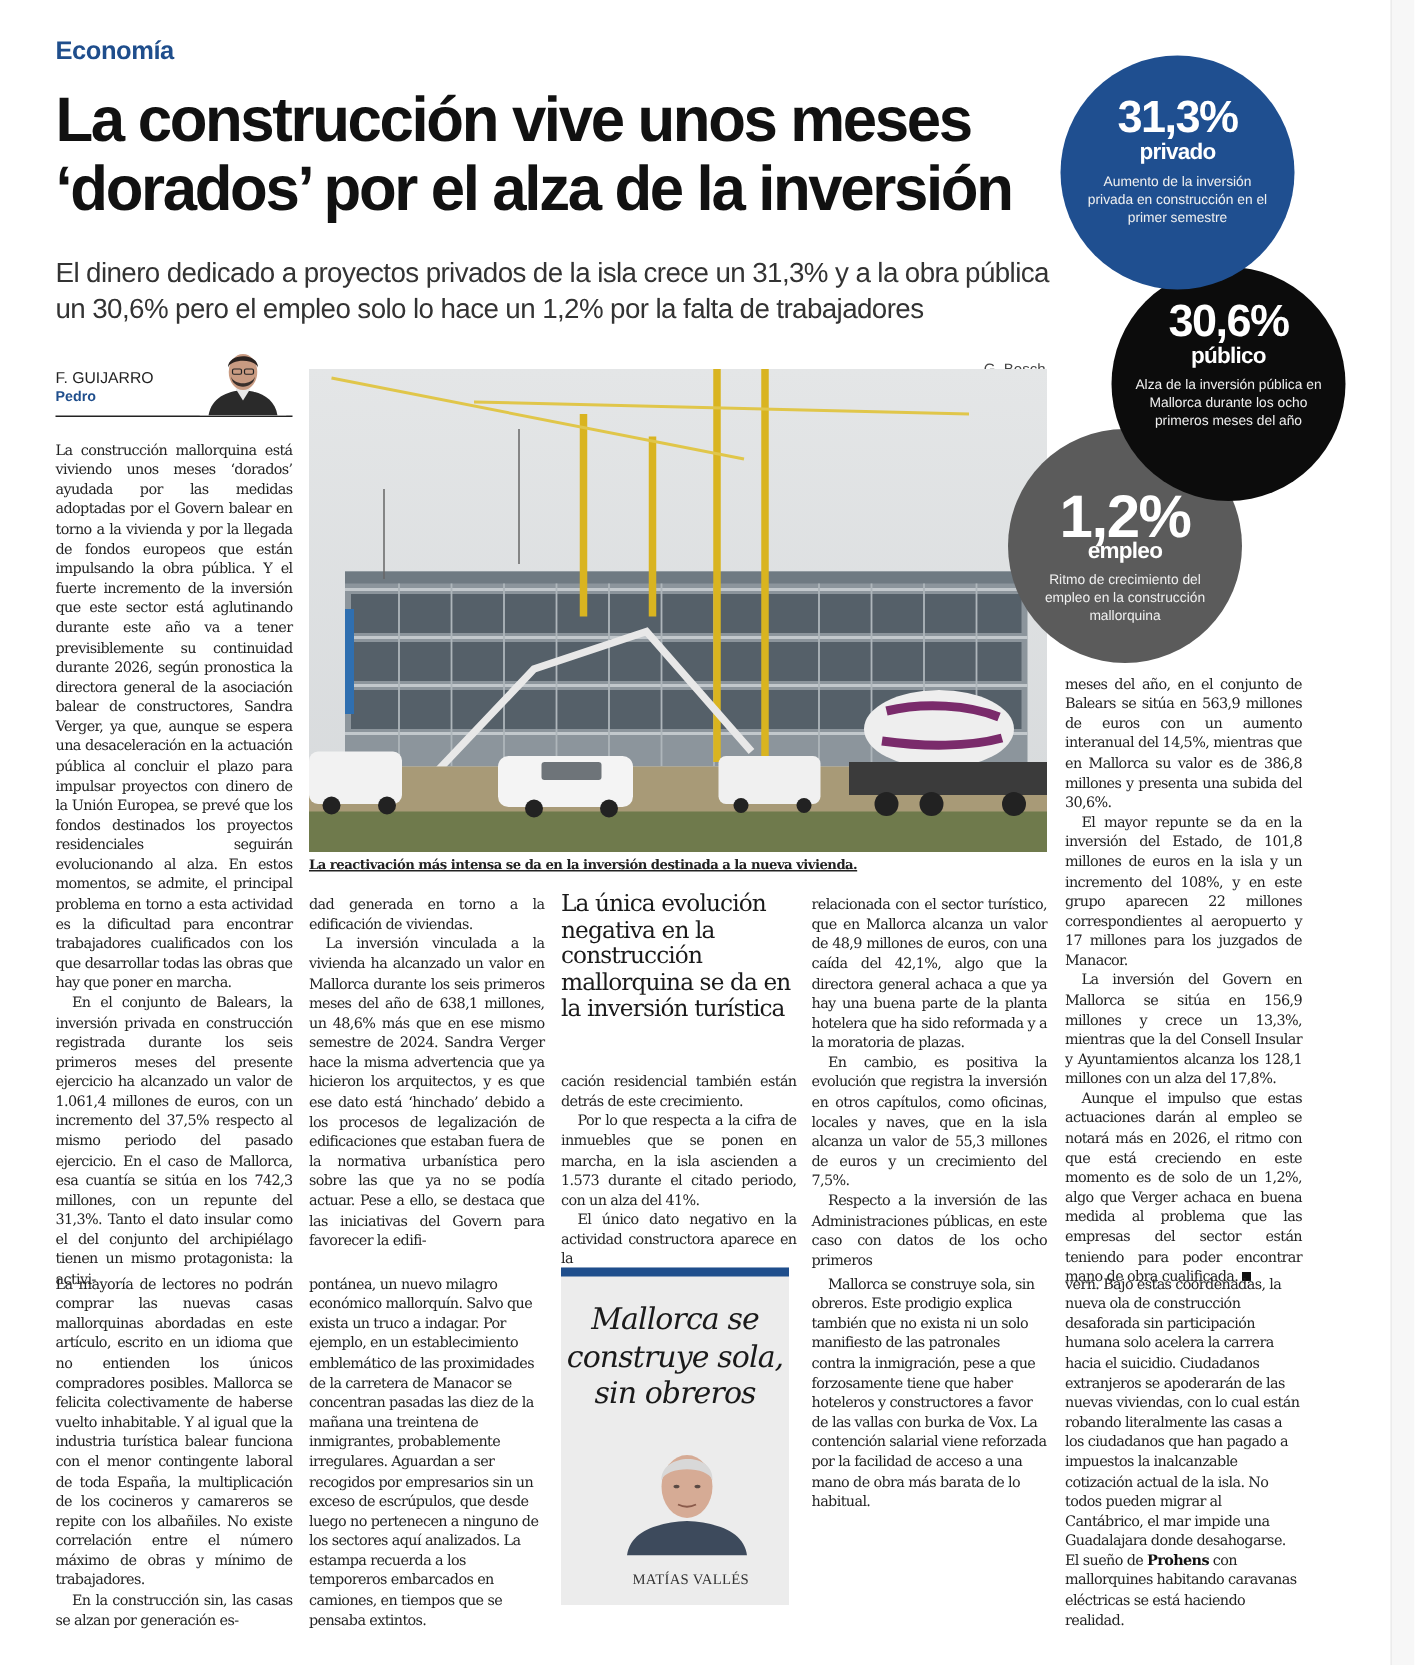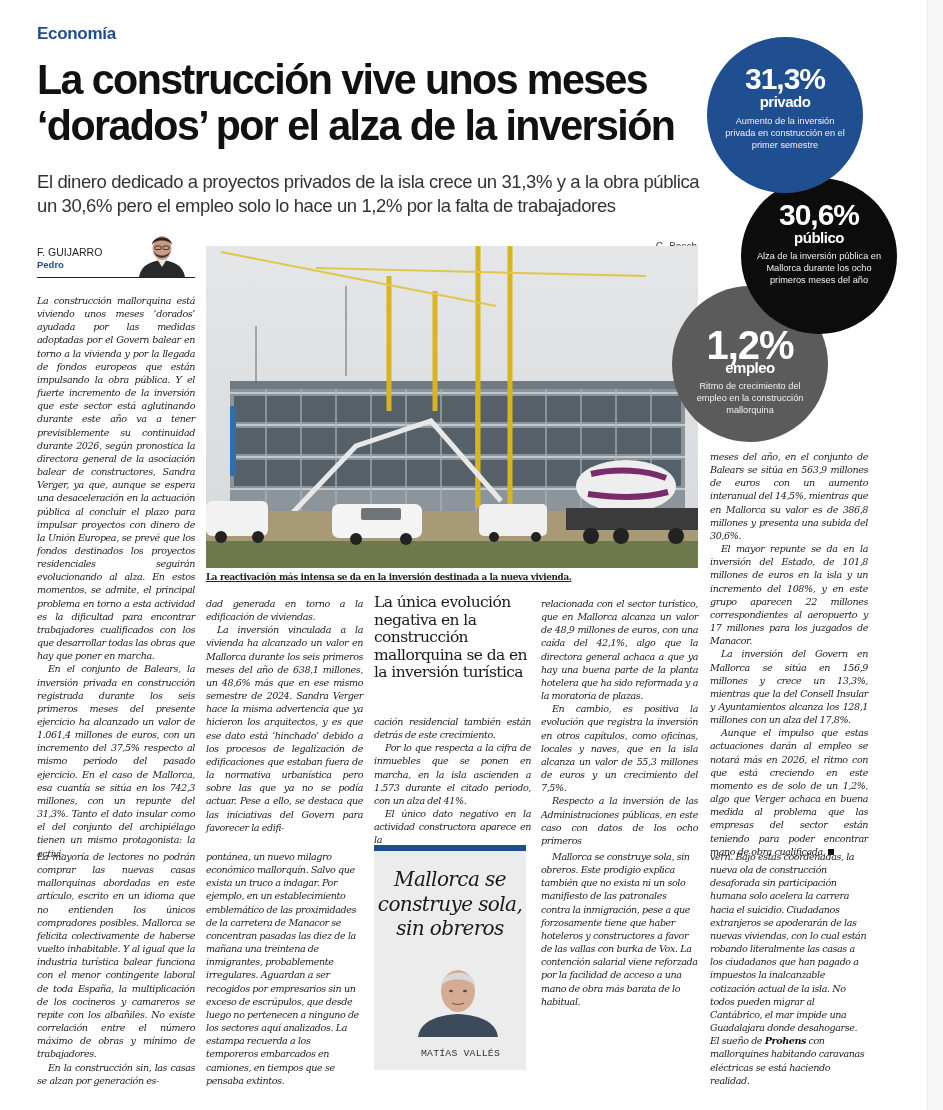--- a/index.html
+++ b/index.html
@@ -14,21 +14,21 @@
     .byline { position: absolute; left: 37px; top: 230px; width: 158px; height: 48px; border-bottom: 1.5px solid #222; }
     .byline .author { position: absolute; left: 0; top: 16px; font-family: "Liberation Sans", sans-serif; font-size: 10.5px; color: #222; }
     .byline .place { position: absolute; left: 0; top: 29px; font-family: "Liberation Sans", sans-serif; font-weight: bold; font-size: 9.5px; color: #1f4e8c; }
     .byline .photo { position: absolute; right: 4px; bottom: 0; width: 58px; height: 48px; }
 
     .credit { position: absolute; left: 600px; top: 241px; width: 97px; text-align: right; font-family: "Liberation Sans", sans-serif; font-size: 10px; color: #444; }
     .main-photo { position: absolute; left: 206px; top: 246px; width: 492px; height: 322px; overflow: hidden; background: #dfe2e4; }
     .caption { position: absolute; left: 206px; top: 572px; width: 500px; font-size: 8.8px; font-weight: bold; color: #222; letter-spacing: -0.35px; text-decoration: underline; }
 
     .col { position: absolute; font-size: 9.6px; line-height: 13.15px; color: #222; letter-spacing: -0.42px; text-align: justify; hyphens: manual; }
-    .col p { text-indent: 0; font-style: italic; }
+    .col p { text-indent: 0; }
     .col p + p { text-indent: 11px; }
     .col p.cont { text-indent: 0; }
     .col b { font-weight: bold; color: #111; }
 
     .pullquote { position: absolute; left: 374px; top: 594px; width: 160px; font-family: "DejaVu Serif", serif; font-size: 15.5px; line-height: 17.6px; color: #1a1a1a; letter-spacing: -0.6px; }
 
     .circle { position: absolute; border-radius: 50%; text-align: center; font-family: "Liberation Sans", sans-serif; color: #fff; }
     .circle .pct { font-weight: bold; letter-spacing: -1px; }
     .circle .lbl { font-weight: bold; letter-spacing: -0.5px; }
     .circle .desc { font-size: 9.2px; line-height: 11.8px; color: #f0f0f0; }
@@ -41,21 +41,21 @@
     .c-pub .lbl { font-size: 15px; line-height: 16px; }
     .c-pub .desc { margin: 5px auto 0; width: 128px; }
     .c-emp { left: 672px; top: 286px; width: 156px; height: 156px; background: #5b5b5b; z-index: 1; }
     .c-emp .pct { font-size: 40px; margin-top: 44px; line-height: 30px; }
     .c-emp .lbl { font-size: 15px; line-height: 16px; }
     .c-emp .desc { margin: 5px auto 0; width: 132px; }
 
     .opinion-box { position: absolute; left: 374px; top: 845px; width: 152px; height: 225px; background: #ececec; border-top: 6px solid #1f4e8c; }
     .opinion-title { position: absolute; left: 0; top: 16px; width: 152px; text-align: center; font-family: "DejaVu Serif", serif; font-style: italic; font-size: 20px; line-height: 24.5px; color: #1a1a1a; letter-spacing: -0.6px; }
     .opinion-photo { position: absolute; left: 40px; top: 108px; width: 88px; height: 78px; }
-    .opinion-author { position: absolute; left: 0; top: 197px; width: 173px; text-align: center; font-family: Liberation Mono, monospace; font-size: 9.8px; letter-spacing: 0.2px; color: #333; }
+    .opinion-author { position: absolute; left: 0; top: 197px; width: 173px; text-align: center; font-family: Liberation Serif, serif; font-size: 9.8px; letter-spacing: 0.2px; color: #333; }
 
     .end-mark { display: inline-block; width: 6px; height: 6px; background: #111; vertical-align: 0; margin-left: 2px; }
   </style>
 </head>
 <body>
 
 <div class="right-edge"></div>
 
 <div class="section">Economía</div>
 <h1 class="headline">La construcción vive unos meses ‘dorados’ por el alza de la inversión</h1>

